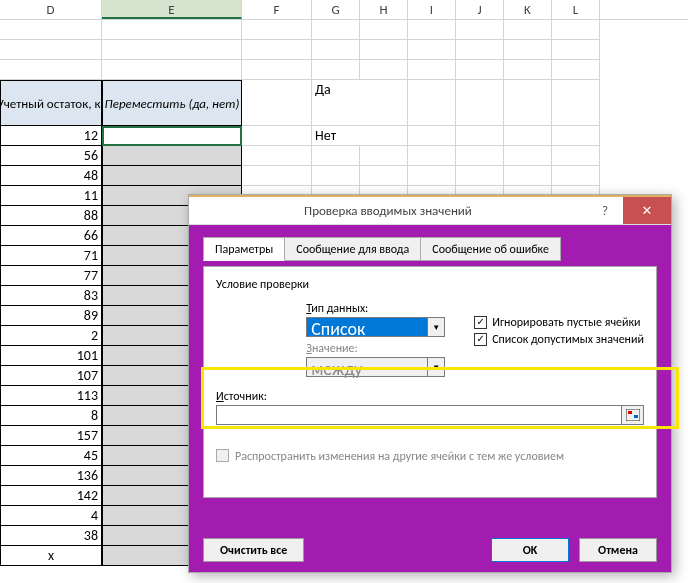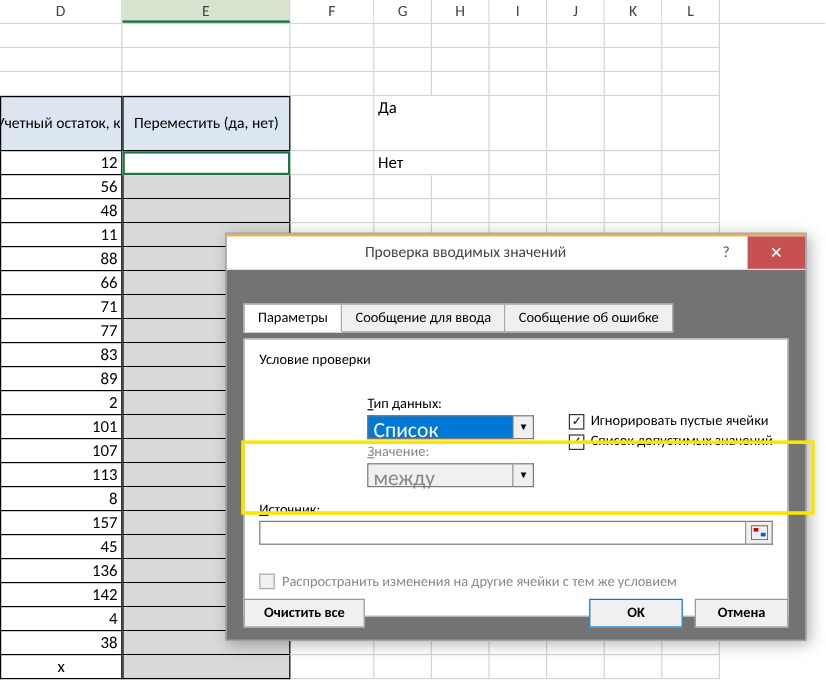--- a/index.html
+++ b/index.html
@@ -17,53 +17,53 @@
 .col-I { width: 48px; }
 .col-J { width: 48px; }
 .col-K { width: 48px; }
 .col-L { width: 48px; }
 
 
 .grid { position: relative; }
 .row { display: flex; height: 20px; }
 .cell { border-right: 1px solid #d4d4d4; border-bottom: 1px solid #d4d4d4; font-size: 14px; padding: 0 3px; overflow: hidden; white-space: nowrap; line-height: 19px; }
 .cell.col-D { width: 102px; text-align: right; }
-.cell.col-E { width: 140px; }
+.cell.col-E { width: 140px; font-style: italic; }
 .cell.col-F { width: 70px; }
 .cell.other { width: 48px; }
 
 
 .theader { background: #dce6f1; text-align: center !important; border: 1px solid #000; font-size: 13px; line-height: 15px; padding: 2px; display:flex; align-items:center; justify-content:center; }
 .theader-row { height: 46px; }
 .theader-row .cell { height: 46px; }
 
 
 .tdata { border: 1px solid #000; border-top: none; }
 .tdata.col-E { background: #d9d9d9; }
 
 
 .selected-cell { border: 2px solid #217346 !important; background: #fff !important; }
 
 
 .empty-row { height: 20px; display:flex; }
 .empty-row .cell { border-right: 1px solid #d4d4d4; border-bottom: 1px solid #d4d4d4; }
 
 
-.dialog { position: absolute; left: 188px; top: 194px; width: 484px; height: 340px; background: #737373; border: 1px solid #aaa; box-shadow: 3px 3px 12px rgba(0,0,0,0.3); }
+.dialog { position: absolute; left: 188px; top: 194px; width: 484px; height: 379px; background: #a21caf; border: 1px solid #aaa; box-shadow: 3px 3px 12px rgba(0,0,0,0.3); }
 .titlebar { height: 30px; background: #fff; border-bottom: 1px solid #ddd; display: flex; align-items: center; position: relative; border-top: 2px solid #e0b063; }
 .titlebar-title { flex: 1; text-align: center; font-size: 13px; color: #444; }
 .titlebar-btns { display: flex; height: 100%; }
 .titlebar-btn { width: 36px; height: 100%; display:flex; align-items:center; justify-content:center; font-size: 13px; color: #555; }
 .titlebar-btn.close { background: #c75050; color: #fff; width: 48px; }
-.dialog-body { padding: 28px 14px; }
+.dialog-body { padding: 12px 14px; }
 .tabs { display: flex; margin-bottom: 6px; }
 .tab { padding: 4px 11px; font-size: 12px; border: 1px solid #aaa; background: #f0f0f0; margin-right: -1px; position: relative; }
 .tab.active { background: #fff; border-bottom: 1px solid #fff; z-index: 2; }
 .tab-panel { border: 1px solid #aaa; background: #fff; padding: 10px 12px 14px; margin-top: -1px; height: 232px; }
-.group-title { font-size: 12px; margin-bottom: 19px; }
+.group-title { font-size: 12px; margin-bottom: 6px; }
 .field-label { font-size: 12px; margin-top: 4px; }
 .field-label u { text-decoration: underline; }
 .combo { display: flex; margin-top: 2px; margin-bottom: 4px; }
 .combo-input { width: 122px; height: 20px; border: 1px solid #7a7a7a; font-size: 18px; padding: 0 4px; background: #fff; }
 .combo-input.selected { background: #0078d7; color: #fff; }
 .combo-btn { width: 17px; height: 20px; border: 1px solid #7a7a7a; border-left: none; background: #f0f0f0; display:flex; align-items:center; justify-content:center; font-size: 8px; }
 .combo.disabled .combo-input { color: #888; background: #f0f0f0; }
 .form-row { display: flex; align-items: flex-start; gap: 18px; justify-content: flex-end; }
 .form-left { width: 150px; }
 .form-right { padding-top: 18px; }

